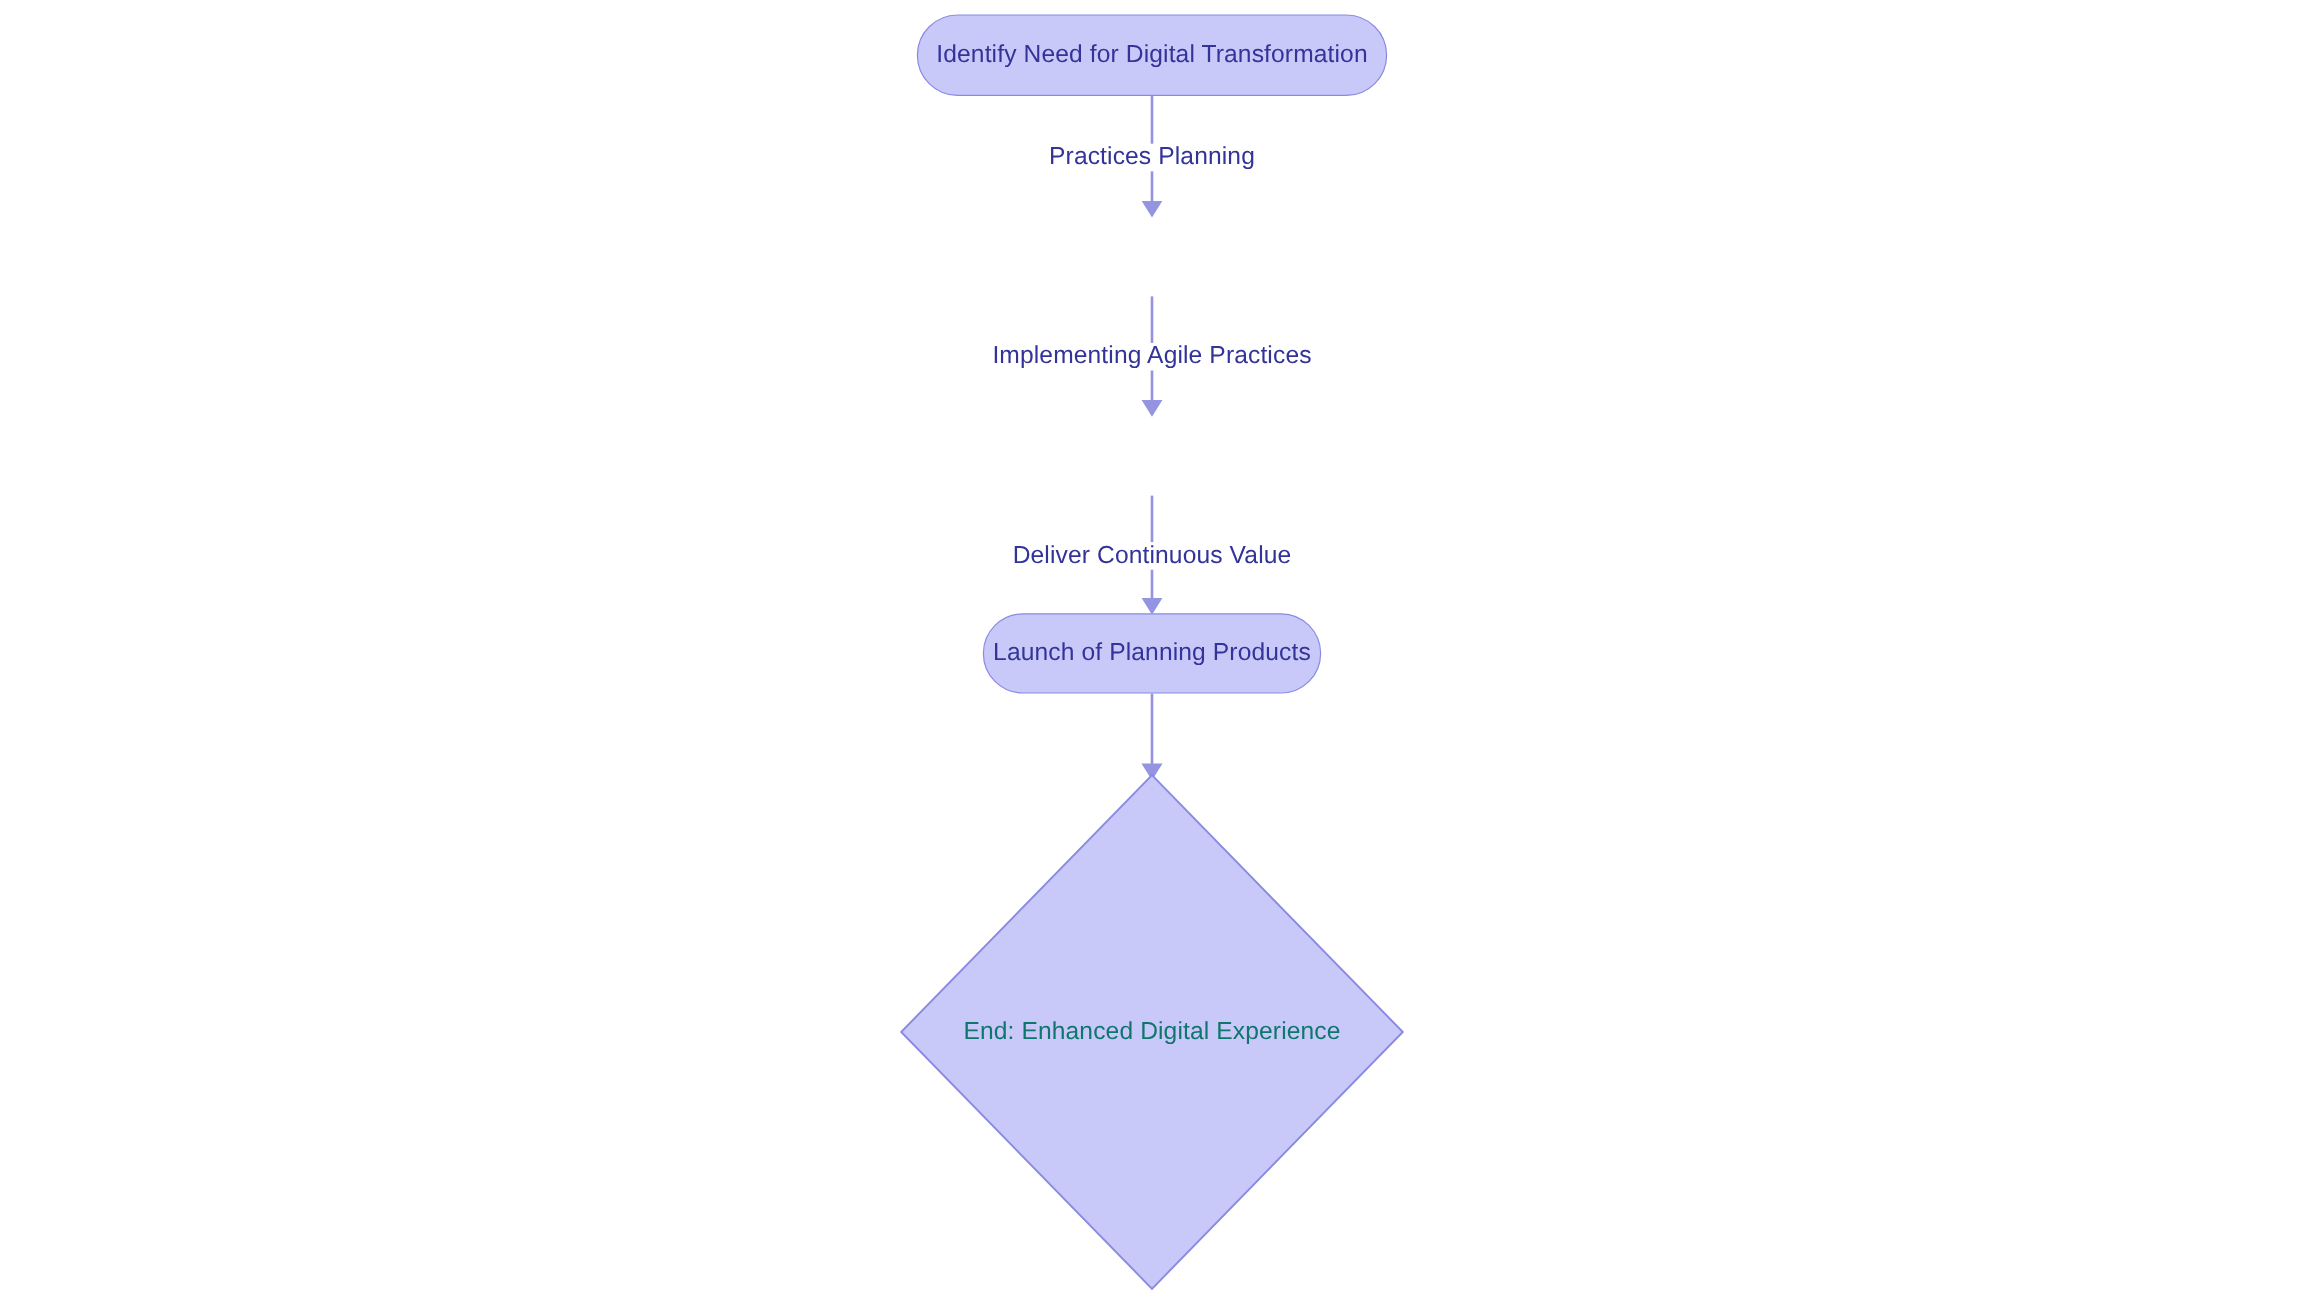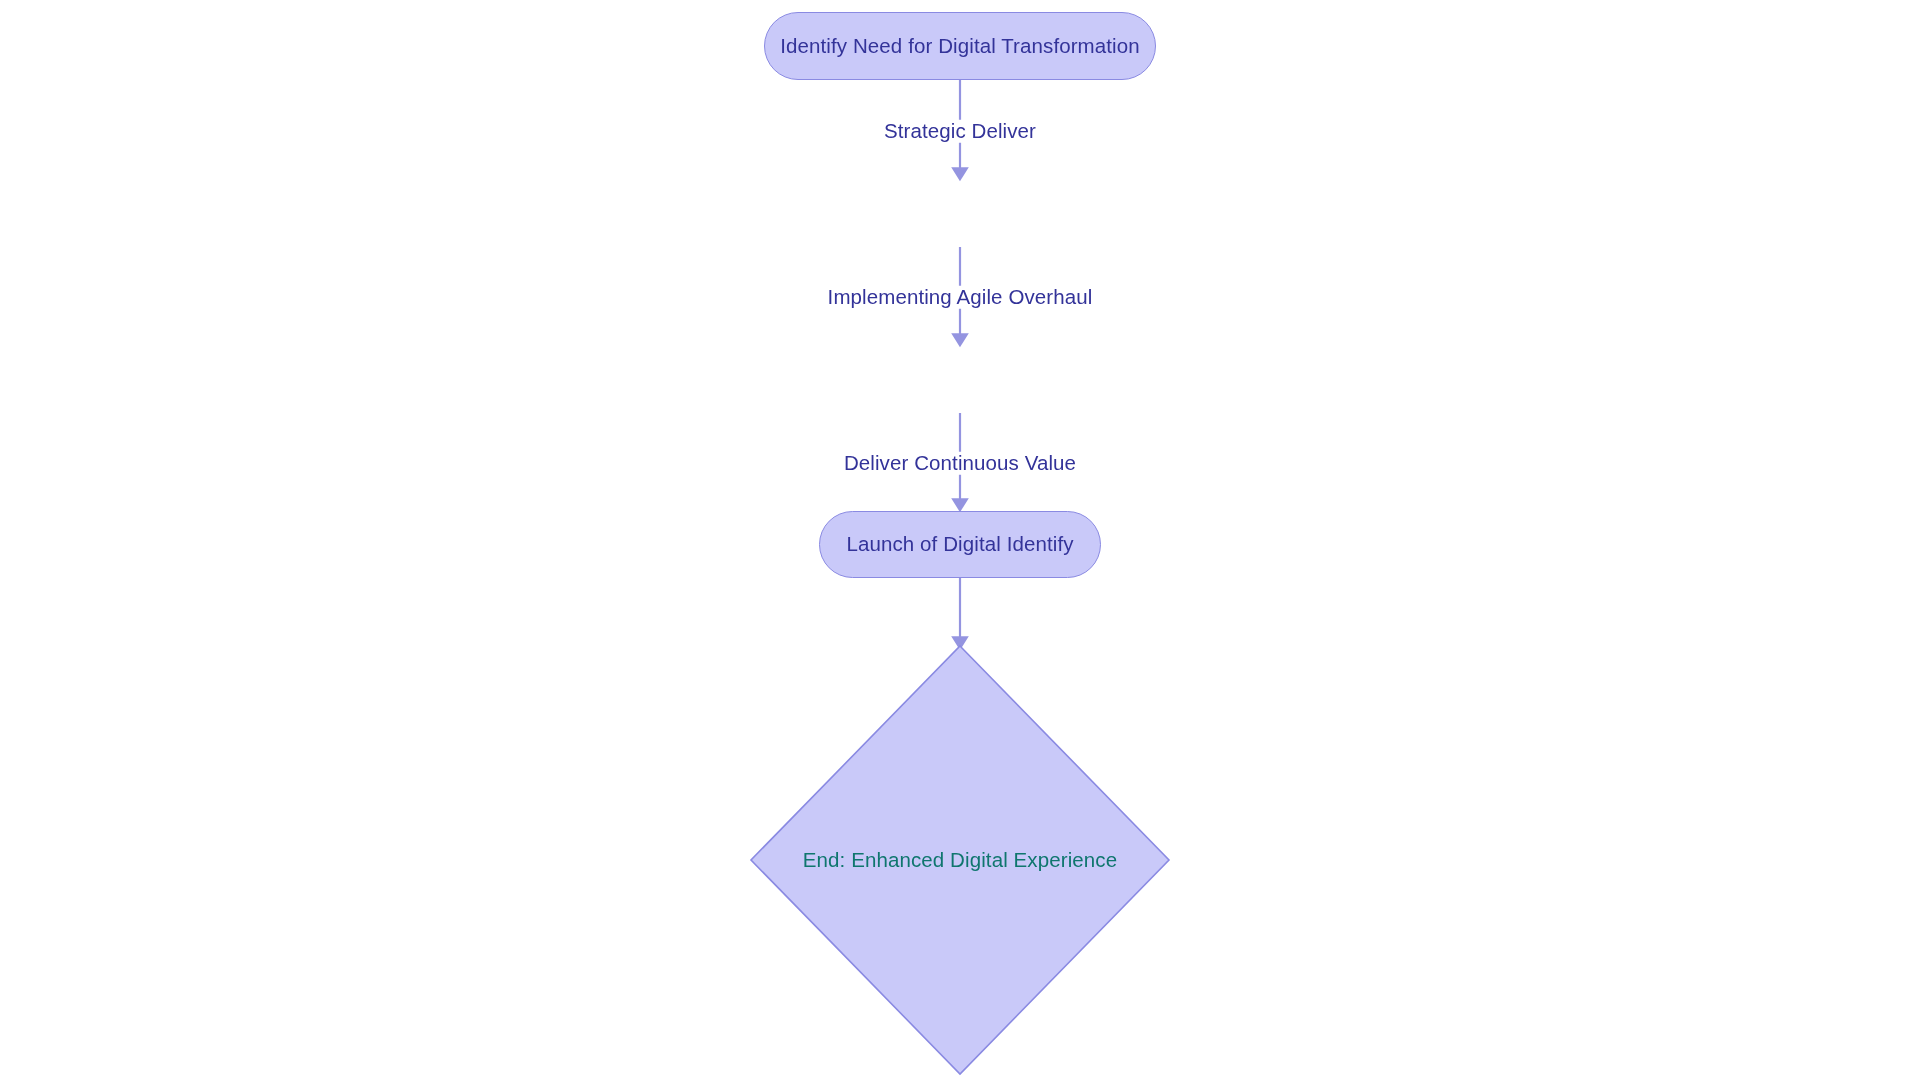--- a/index.html
+++ b/index.html
@@ -113,29 +113,29 @@
     <line x1="960" y1="578" x2="960" y2="641" stroke="#9494e0" stroke-width="2.2" marker-end="url(#arrowhead)"></line>
   </svg>
 
   <div class="node" style="left:764px; top:12px; width:392px; height:68px;">
     <span class="node-label">Identify Need for Digital Transformation</span>
   </div>
 
 
 
   <div class="node" style="left:819px; top:511px; width:282px; height:67px;">
-    <span class="node-label">Launch of Digital Identify</span>
+    <span class="node-label">Launch of Planning Products</span>
   </div>
 
   <div class="diamond-wrap" style="left:750px; top:645px; width:420px; height:430px;">
     <svg class="diamond-svg" viewBox="0 0 420 430" width="420" height="430">
       <polygon points="210,1 419,215 210,429 1,215" fill="#c9c9f9" stroke="#8a8ae2" stroke-width="1.6"></polygon>
     </svg>
     <div class="diamond-text" style="top:205px;">End: Enhanced Digital Experience</div>
   </div>
 
-  <div class="edge-label" style="left:960px; top:131px;">Strategic Deliver</div>
+  <div class="edge-label" style="left:960px; top:131px;">Practices Planning</div>
 
-  <div class="edge-label" style="left:960px; top:297px;">Implementing Agile Overhaul</div>
+  <div class="edge-label" style="left:960px; top:297px;">Implementing Agile Practices</div>
 
   <div class="edge-label" style="left:960px; top:463px;text-align:center;">Deliver Continuous Value</div>
 
 </div>
 
 </body></html>

